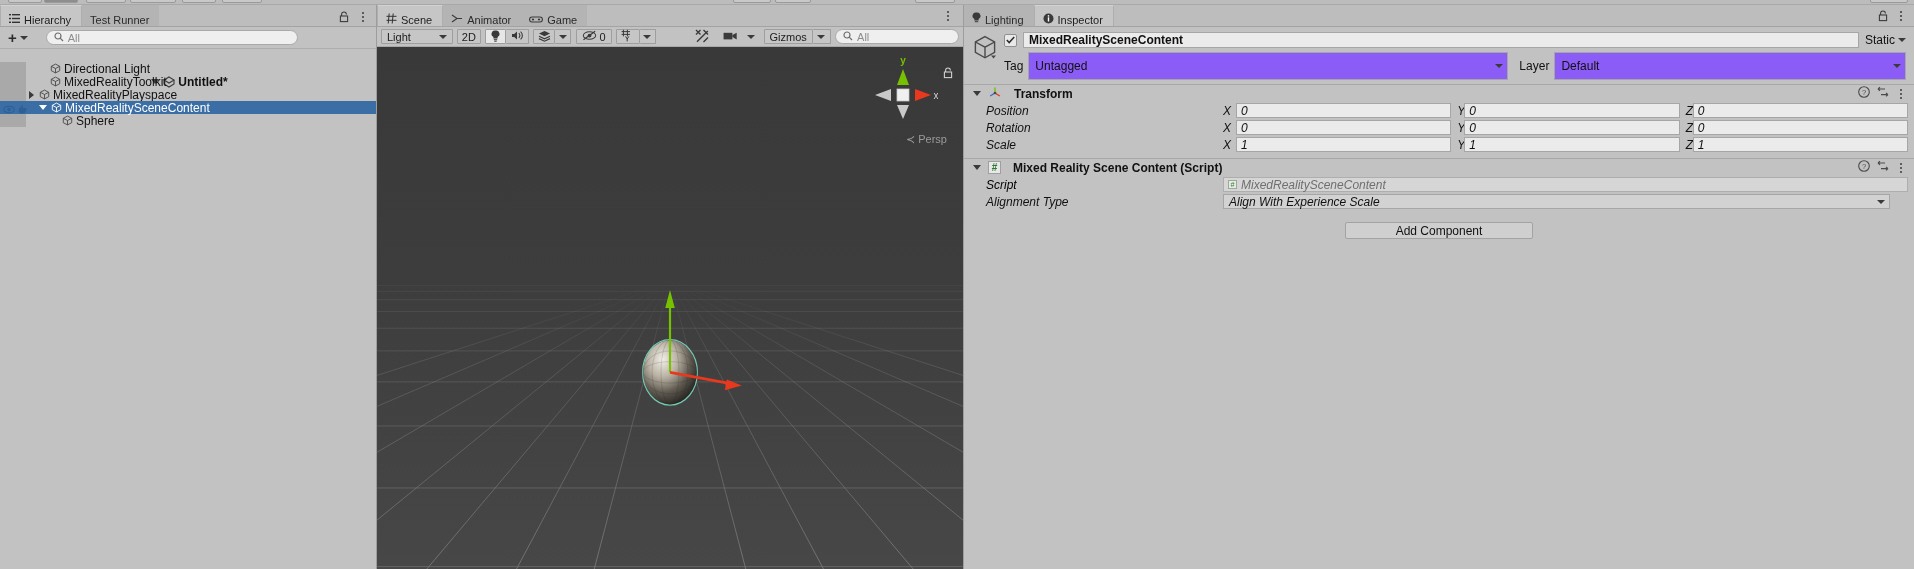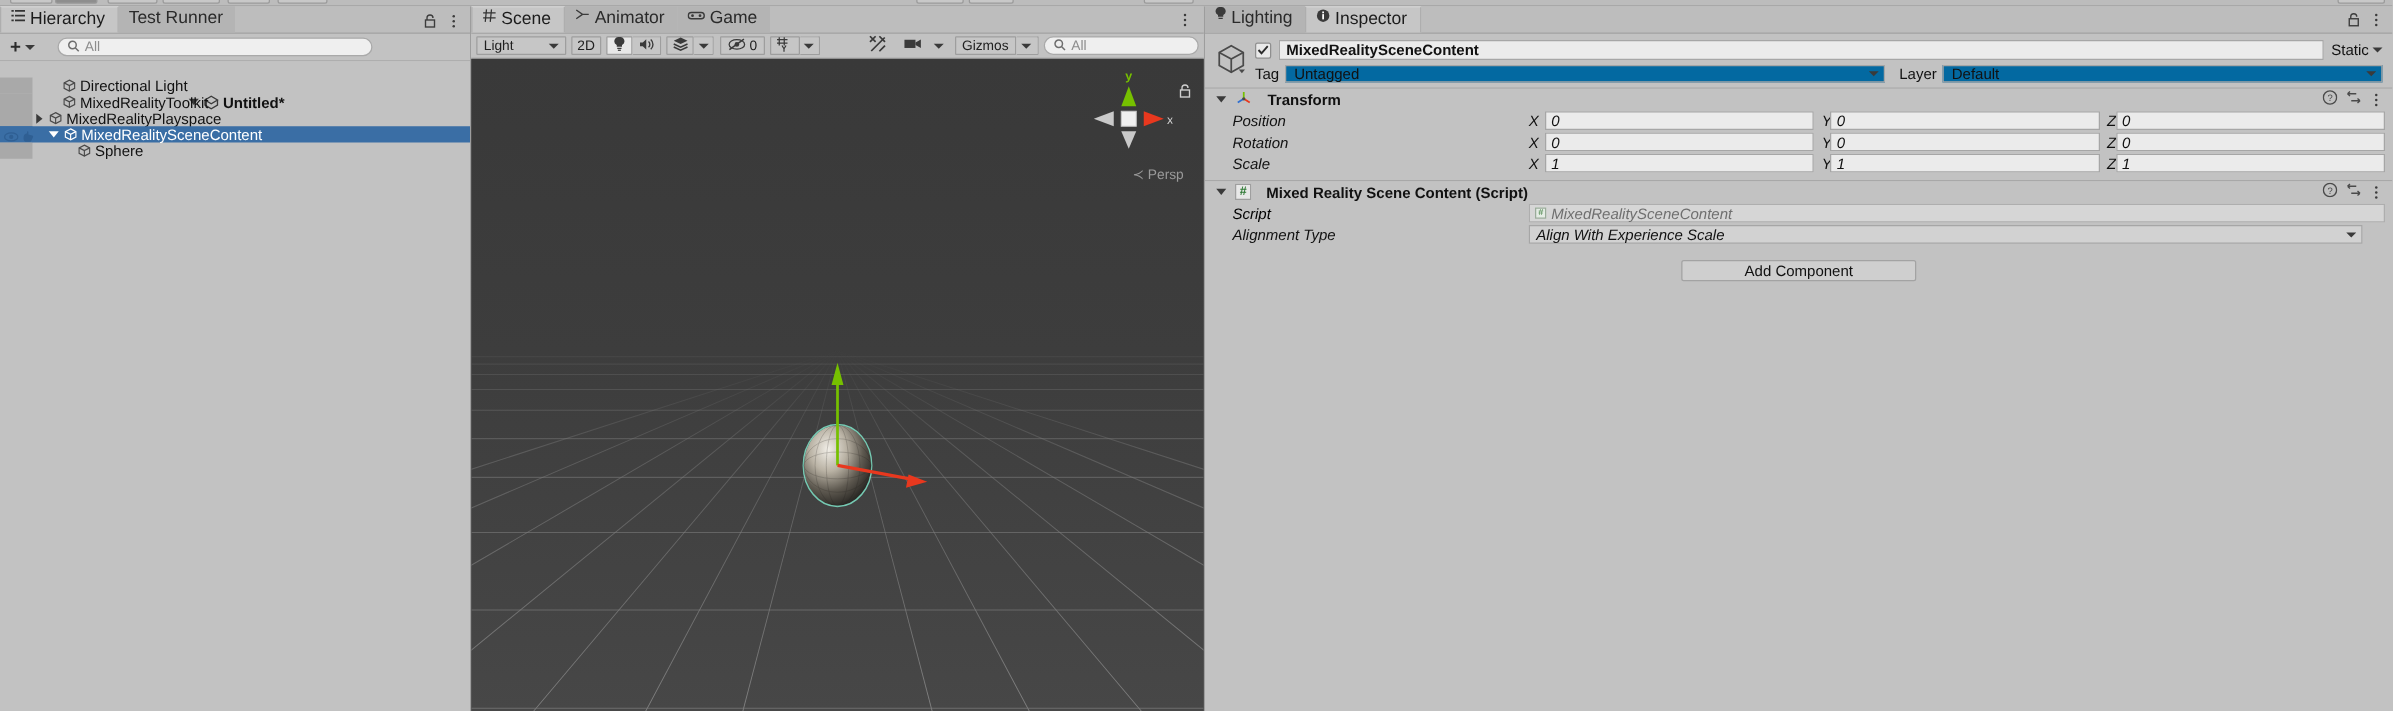--- a/index.html
+++ b/index.html
@@ -16,21 +16,21 @@
   
   .topstrip { height:5px; background:#bcbcbc; border-bottom:1px solid #a8a8a8; position:relative; flex:0 0 5px;}
   .topstrip .tbtn { position:absolute; top:-14px; height:17px; background:#c8c8c8; border:1px solid #9a9a9a; border-radius:2px; }
 
   
   .cols { flex:1; display:flex; min-height:0; }
 
   
   .hierarchy { width:377px; display:flex; flex-direction:column; background:#c2c2c2; border-right:1px solid #9d9d9d; }
   .tabbar { height:22px; background:#bdbdbd; display:flex; align-items:flex-end; position:relative; border-bottom:1px solid #a3a3a3;}
-  .tab { height:21px; display:flex; align-items:flex-start; gap:4px; padding:0 10px 0 8px; font-size:14px; color:#1c1c1c; cursor:default; }
+  .tab { height:21px; display:flex; align-items:flex-end; gap:4px; padding:0 10px 0 8px; font-size:11px; color:#1c1c1c; cursor:default; }
   .tab.active { background:#c6c6c6; border-top:1px solid #d2d2d2; border-left:1px solid #aeaeae; border-right:1px solid #aeaeae;}
   .tab.inactive { background:#b4b4b4; color:#2a2a2a; }
   .tabbar .tb-right { margin-left:auto; display:flex; align-items:center; gap:9px; padding:0 8px 2px 0; }
   .ico { display:inline-block; line-height:1; }
   .lock-ico svg, .kebab svg { display:block; }
   .kebab { width:10px; height:14px; display:flex; flex-direction:column; justify-content:center; align-items:center; gap:2px;}
   .kebab i { width:2px; height:2px; background:#3c3c3c; border-radius:50%; display:block;}
 
   .h-toolbar { height:22px; background:#c2c2c2; display:flex; align-items:center; padding:0 6px; gap:6px; border-bottom:1px solid #aeaeae;}
   .plus-btn { display:flex; align-items:center; gap:3px; font-size:15px; font-weight:bold; color:#2b2b2b; padding:0 2px; cursor:default;}
@@ -83,21 +83,21 @@
   .i-header { display:flex; align-items:flex-start; padding:5px 6px 4px 8px; gap:6px; background:#c2c2c2; }
   .i-header .goicon { width:26px; height:26px; position:relative; flex:0 0 26px; margin-top:2px;}
   .i-header .fields { flex:1; }
   .namerow { display:flex; align-items:center; gap:6px; }
   .cb { width:13px; height:13px; background:#e9e9e9; border:1px solid #8f8f8f; border-radius:2px; display:inline-flex; align-items:center; justify-content:center; flex:0 0 13px;}
   .cb svg{display:block;}
   .nameinput { flex:1; height:16px; background:#ebebeb; border:1px solid #a6a6a6; display:flex; align-items:center; padding:0 5px; font-weight:bold; font-size:12px;}
   .staticwrap { display:flex; align-items:center; gap:3px; font-size:12px; padding-right:2px;}
   .tagrow { display:flex; align-items:center; gap:5px; margin-top:4px;}
   .tagrow .lab { font-size:12px; }
-  .popup { height:14px; background:#0369a1; border:1px solid #a6a6a6; display:flex; align-items:center; justify-content:space-between; padding:0 4px 0 6px; font-size:12px;}
+  .popup { height:28px; background:#8b5cf6; border:1px solid #a6a6a6; display:flex; align-items:center; justify-content:space-between; padding:0 4px 0 6px; font-size:12px;}
   .popup .arrow { margin-left:8px; }
 
   .comp { border-top:1px solid #a8a8a8; }
   .comp-head { height:17px; display:flex; align-items:center; gap:6px; padding:0 4px 0 8px; background:#c2c2c2;}
   .comp-head .title { font-weight:bold; font-size:12px; margin-left:6px;}
   .comp-head .right { margin-left:auto; display:flex; align-items:center; gap:7px; padding-right:4px;}
   .help-ico, .preset-ico { display:block; }
 
   .prow { height:17px; display:flex; align-items:center; padding-left:22px;font-style:italic; }
   .prow .plabel { width:237px; font-size:12px; }

